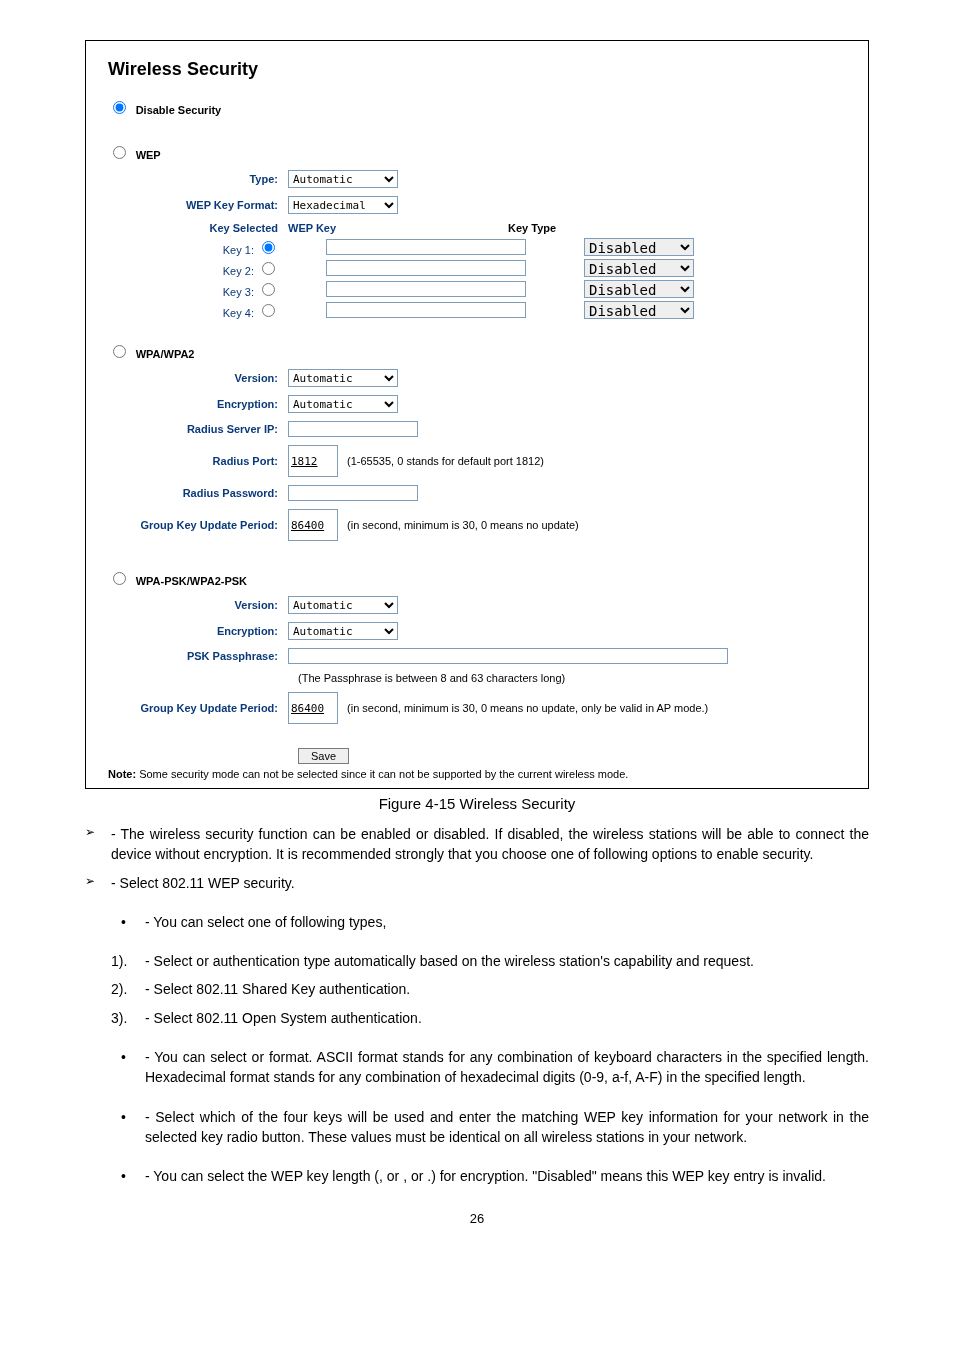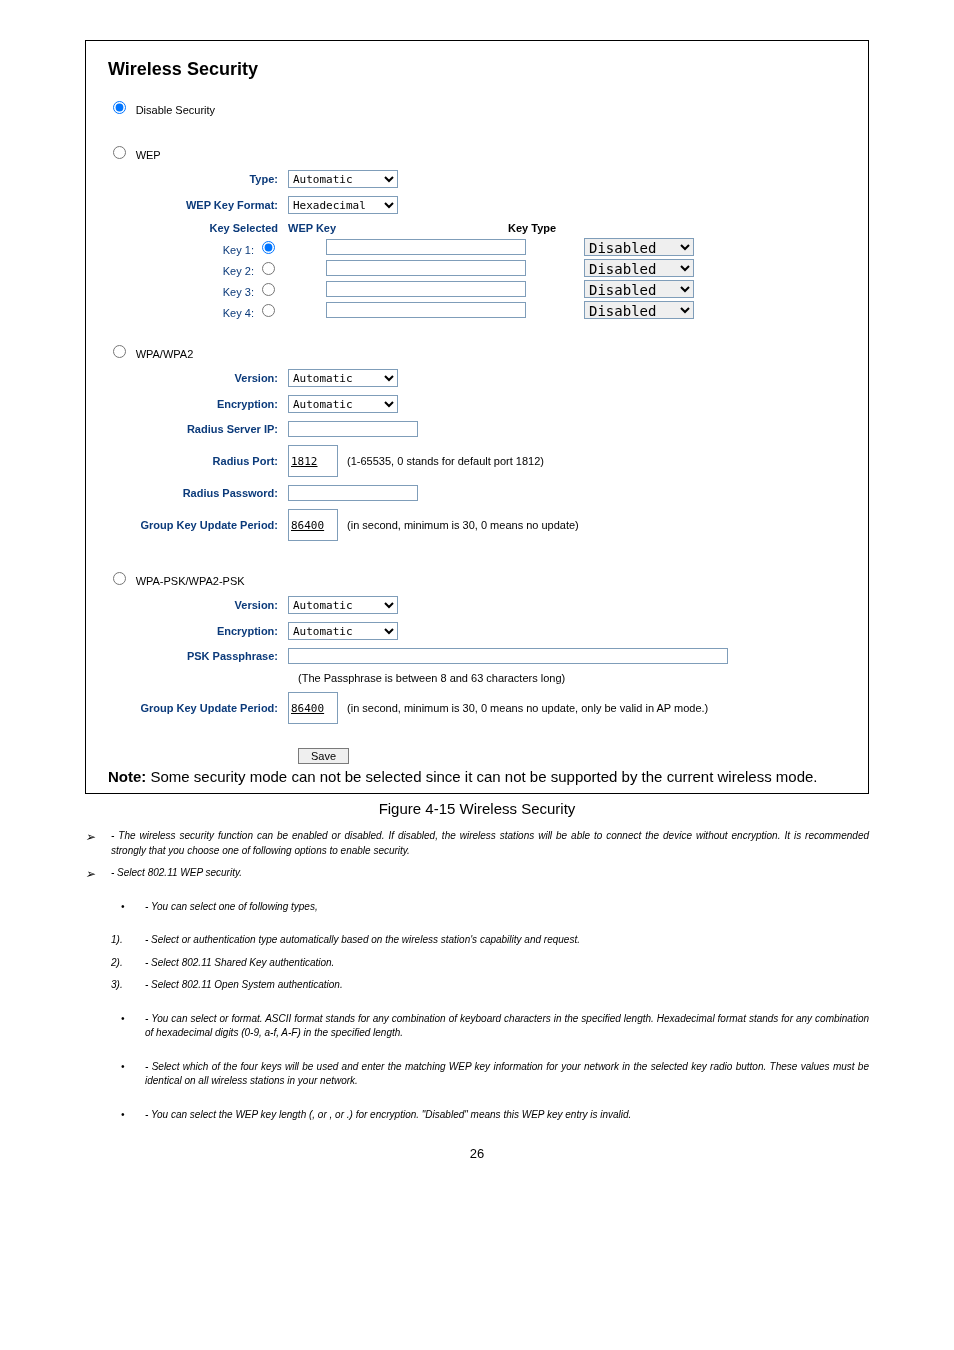--- a/index.html
+++ b/index.html
@@ -17,21 +17,21 @@
     padding: 18px 22px 8px 22px;
     margin-bottom: 6px;
   }
   .panel-title {
     font-size: 18px;
     font-weight: bold;
     margin-bottom: 18px;
   }
   .opt-row { margin: 6px 0; }
   .opt-row input[type=radio] { margin-right: 6px; }
-  .opt-label { font-weight: normal; font-size: 11px; }
+  .opt-label { font-weight: bold; font-size: 11px; }
   .form-row {
     display: flex;
     align-items: center;
     font-size: 11px;
     margin: 8px 0;
   }
   .form-row .lbl {
     width: 180px;
     text-align: right;
     font-weight: bold;
@@ -62,25 +62,25 @@
   .wep-grid .head .c1 { width:180px; text-align:right; padding-right:10px; }
   .wep-grid .head .c2 { width:220px; }
   .wep-grid .head .c3 { color:#000; }
   .wep-grid .row { display:flex; align-items:center; margin:3px 0;gap:38px; }
   .wep-grid .row .c1 { width:180px; text-align:right; padding-right:10px; color:#0b3a7a; }
   .wep-grid .row .c2 { width:220px; }
   .wep-grid .row .c2 input { width: 200px; height:16px; font-family:monospace; font-size:11px; border:1px solid #7f9db9; }
   .wep-grid .row .c3 select { width:110px; height:18px; font-family:monospace; font-size:14px; border:1px solid #7f9db9; }
   .save-row { text-align:left; padding-left:190px; margin: 24px 0 4px 0; }
   .save-row button { font-size:11px; padding:1px 12px; border:1px solid #7a7a7a; background:#efefef; }
-  .note { font-size:15px; }
+  .note { font-size:11px; }
   .note .b { font-weight:bold; }
   .fig-cap { text-align:center; font-size:15px; margin: 6px 0 12px 0; }
 
-  .doc { font-size:10px; line-height:1.45;font-style:italic; }
+  .doc { font-size:14px; line-height:1.45; }
   .doc .arrowed { padding-left: 26px; position:relative; text-align:justify; margin:8px 0; }
   .doc .arrowed::before { content:"➢"; position:absolute; left:0; top:0; font-size:12px; }
   .doc .bull-lvl1 { padding-left:60px; position:relative; margin:19px 0; text-align:justify; }
   .doc .bull-lvl1::before { content:"•"; position:absolute; left:36px; top:0; }
   .doc .num-lvl1 { padding-left:60px; position:relative; margin: 8px 0; text-align:justify; }
   .doc .num-lvl1 .n { position:absolute; left:26px; top:0; }
   .page-num { text-align:center; font-size:13px; margin-top:24px; }
 </style>
 </head>
 <body>

